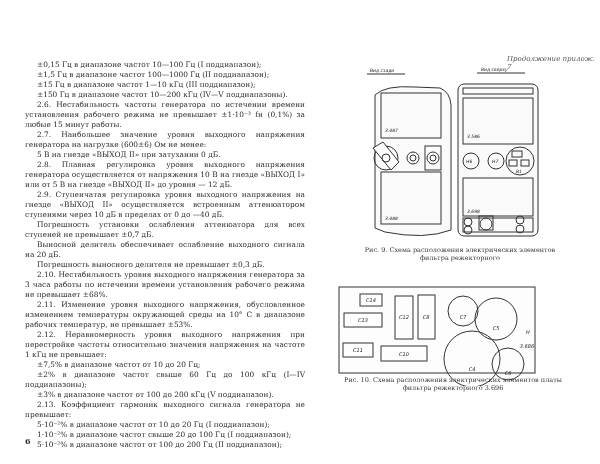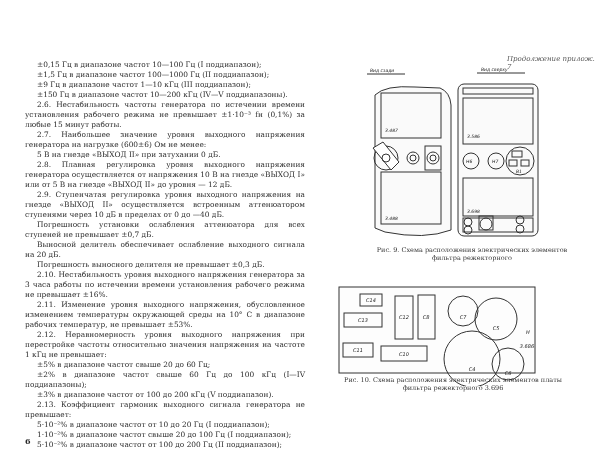--- a/index.html
+++ b/index.html
@@ -14,34 +14,34 @@
   .caption { position:absolute; font-size:6.5px; line-height:8px; text-align:center; color:#333; }
   svg text { font-family:"DejaVu Sans", sans-serif; }
 </style>
 </head>
 <body>
 
 <div class="page-left">
   <div class="txt" style="top:56px;">
     <p class="ind">±0,15 Гц в диапазоне частот 10—100 Гц (I поддиапазон);</p>
     <p class="ind">±1,5 Гц в диапазоне частот 100—1000 Гц (II поддиапазон);</p>
-    <p class="ind">±9 Гц в диапазоне частот 1—10 кГц (III поддиапазон);</p>
+    <p class="ind">±15 Гц в диапазоне частот 1—10 кГц (III поддиапазон);</p>
     <p class="ind">±150 Гц в диапазоне частот 10—200 кГц (IV—V поддиапазоны).</p>
     <p class="ind">2.6. Нестабильность частоты генератора по истечении времени установления рабочего режима не превышает ±1·10⁻³ fн (0,1%) за любые 15 минут работы.</p>
     <p class="ind">2.7. Наибольшее значение уровня выходного напряжения генератора на нагрузке (600±6) Ом не менее:</p>
     <p class="ind">5 В на гнезде «ВЫХОД II» при затухании 0 дБ.</p>
     <p class="ind">2.8. Плавная регулировка уровня выходного напряжения генератора осуществляется от напряжения 10 В на гнезде «ВЫХОД I» или от 5 В на гнезде «ВЫХОД II» до уровня — 12 дБ.</p>
     <p class="ind">2.9. Ступенчатая регулировка уровня выходного напряжения на гнезде «ВЫХОД II» осуществляется встроенным аттенюатором ступенями через 10 дБ в пределах от 0 до —40 дБ.</p>
     <p class="ind">Погрешность установки ослабления аттенюатора для всех ступеней не превышает ±0,7 дБ.</p>
     <p class="ind">Выносной делитель обеспечивает ослабление выходного сигнала на 20 дБ.</p>
     <p class="ind">Погрешность выносного делителя не превышает ±0,3 дБ.</p>
-    <p class="ind">2.10. Нестабильность уровня выходного напряжения генератора за 3 часа работы по истечении времени установления рабочего режима не превышает ±16%.</p>
+    <p class="ind">2.10. Нестабильность уровня выходного напряжения генератора за 3 часа работы по истечении времени установления рабочего режима не превышает ±68%.</p>
     <p class="ind">2.11. Изменение уровня выходного напряжения, обусловленное изменением температуры окружающей среды на 10° С в диапазоне рабочих температур, не превышает ±53%.</p>
     <p class="ind">2.12. Неравномерность уровня выходного напряжения при перестройке частоты относительно значения напряжения на частоте 1 кГц не превышает:</p>
-    <p class="ind">±5% в диапазоне частот свыше 20 до 60 Гц;</p>
+    <p class="ind">±7,5% в диапазоне частот от 10 до 20 Гц;</p>
     <p class="ind">±2% в диапазоне частот свыше 60 Гц до 100 кГц (I—IV поддиапазоны);</p>
     <p class="ind">±3% в диапазоне частот от 100 до 200 кГц (V поддиапазон).</p>
     <p class="ind">2.13. Коэффициент гармоник выходного сигнала генератора не превышает:</p>
     <p class="ind">5·10⁻²% в диапазоне частот от 10 до 20 Гц (I поддиапазон);</p>
     <p class="ind">1·10⁻²% в диапазоне частот свыше 20 до 100 Гц (I поддиапазон);</p>
     <p class="ind">5·10⁻²% в диапазоне частот от 100 до 200 Гц (II поддиапазон);</p>
 
   </div>
   <div class="pgnum" style="left:25px; top:432px;">6</div>
 </div>
@@ -90,21 +90,21 @@
     <text x="30" y="72">3.487</text>
     <text x="30" y="160">3.488</text>
     <text x="112" y="78">3.586</text>
     <text x="112" y="153">3.698</text>
     <text x="111" y="103">Н6</text>
     <text x="137" y="103">Н7</text>
     <text x="161" y="113">В1</text>
   </g>
 </svg>
 
-<div class="caption" style="left:372px; top:246px; width:200px;">Рис. 9. Схема расположения электрических элементов фильтра режекторного</div>
+<div class="caption" style="left:360px; top:246px; width:200px;">Рис. 9. Схема расположения электрических элементов фильтра режекторного</div>
 
 <svg style="position:absolute; left:338px; top:286px;" width="200" height="100" viewBox="0 0 200 100">
   <g stroke="#333" fill="none" stroke-width="1">
     <rect x="1" y="1" width="196" height="86" fill="#fdfdfd"></rect>
     <rect x="22" y="8" width="22" height="12"></rect>
     <rect x="6" y="27" width="38" height="14"></rect>
     <rect x="57" y="10" width="18" height="43"></rect>
     <rect x="80" y="9" width="17" height="44"></rect>
     <circle cx="125" cy="25" r="15"></circle>
     <circle cx="158" cy="33" r="21"></circle>

